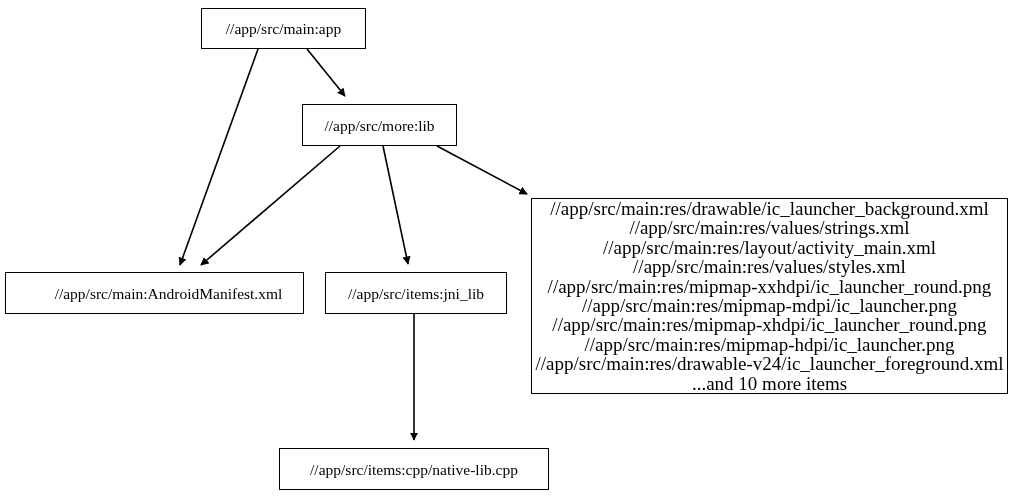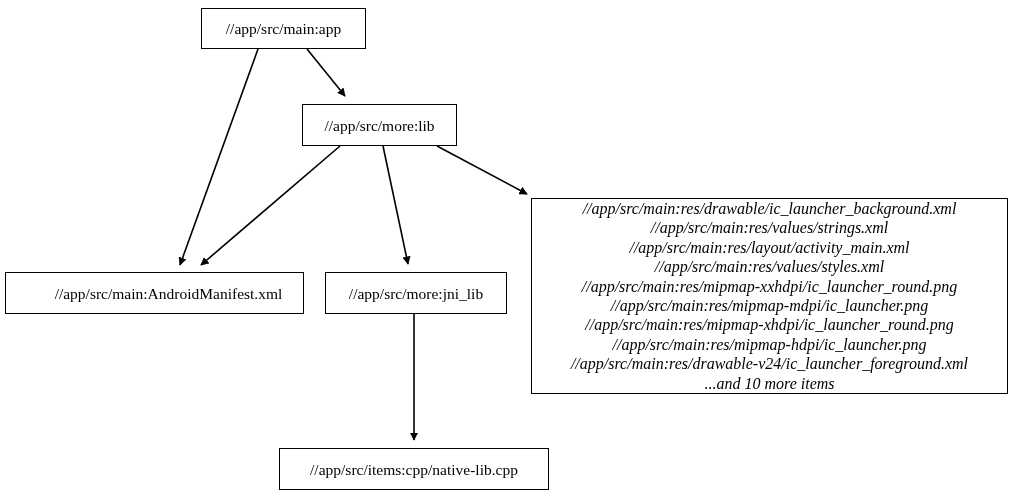--- a/index.html
+++ b/index.html
@@ -42,23 +42,22 @@
     text-align: center;
   }
   .node-label {
     display: block;
     white-space: pre;
     font-size: 15.5px;
     line-height: 19px;
     letter-spacing: 0px;
   }
   .node-multiline .node-label {
-    font-size: 16px;
+    font-size: 19px;
     line-height: 19.4px;
-    font-style: italic;
   }
   
   #node-app        { left: 201px; top: 8px;   width: 165px; height: 41px; }
   #node-lib        { left: 302px; top: 104px; width: 155px; height: 42px; }
   #node-manifest   { left: 5px;   top: 272px; width: 299px; height: 42px; padding-left: 28px; }
   #node-jnilib     { left: 325px; top: 272px; width: 182px; height: 42px; }
   #node-resources  { left: 531px; top: 198px; width: 477px; height: 196px; }
   #node-nativelib  { left: 279px; top: 448px; width: 270px; height: 42px; }
 </style>
 </head>
@@ -104,21 +103,21 @@
 
   <div class="node" id="node-lib">
     <span class="node-label">//app/src/more:lib</span>
   </div>
 
   <div class="node" id="node-manifest">
     <span class="node-label">//app/src/main:AndroidManifest.xml</span>
   </div>
 
   <div class="node" id="node-jnilib">
-    <span class="node-label">//app/src/more:jni_lib</span>
+    <span class="node-label">//app/src/items:jni_lib</span>
   </div>
 
   <div class="node" id="node-nativelib">
     <span class="node-label">//app/src/items:cpp/native-lib.cpp</span>
   </div>
 
   <div class="node node-multiline" id="node-resources">
     <span class="node-label">//app/src/main:res/drawable/ic_launcher_background.xml
 //app/src/main:res/values/strings.xml
 //app/src/main:res/layout/activity_main.xml

